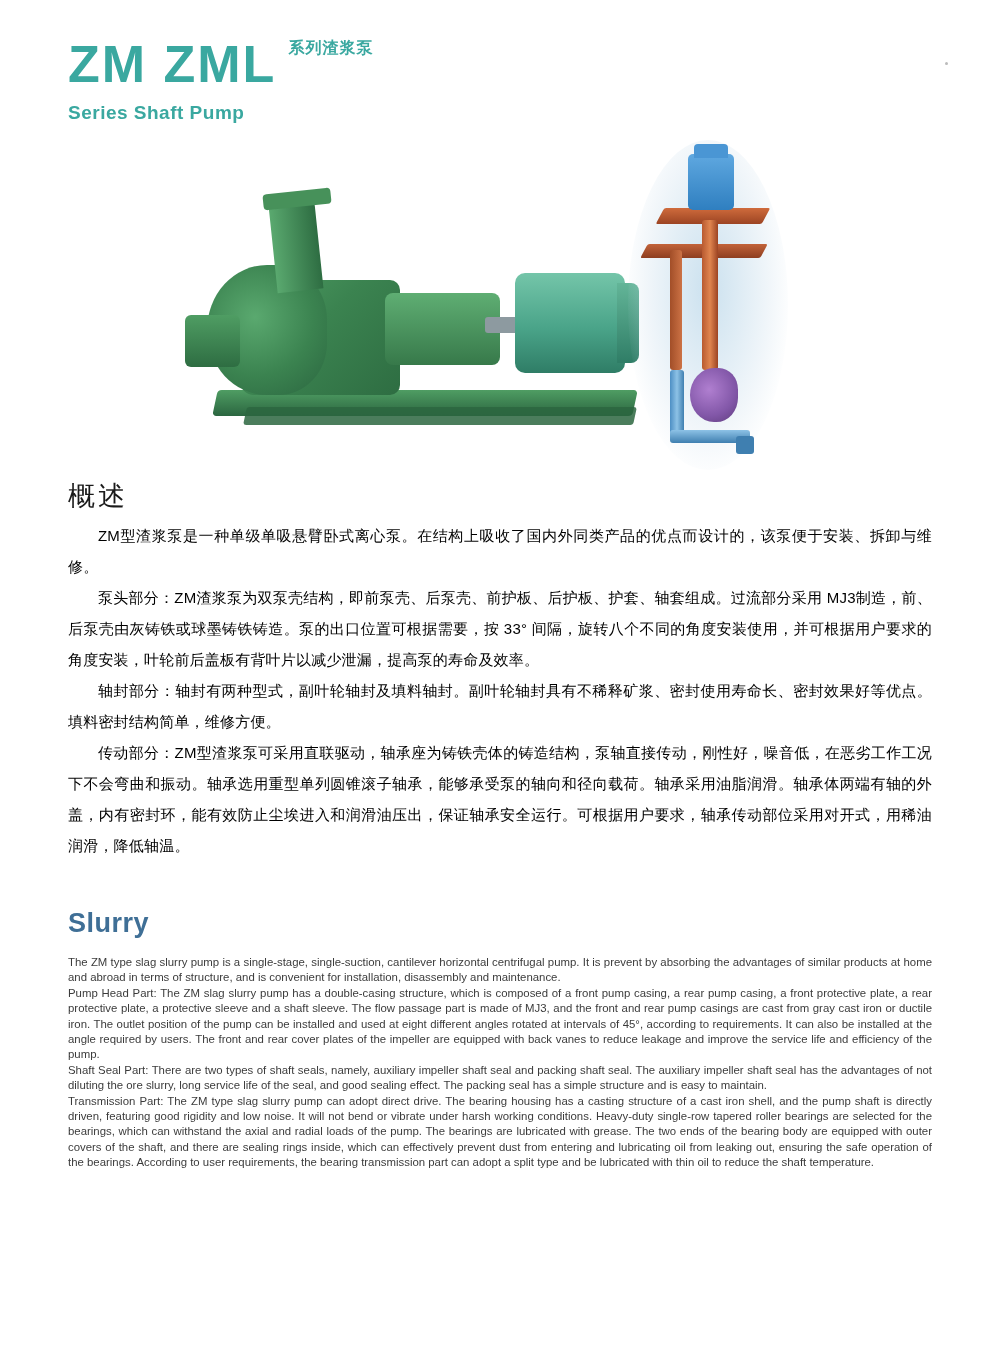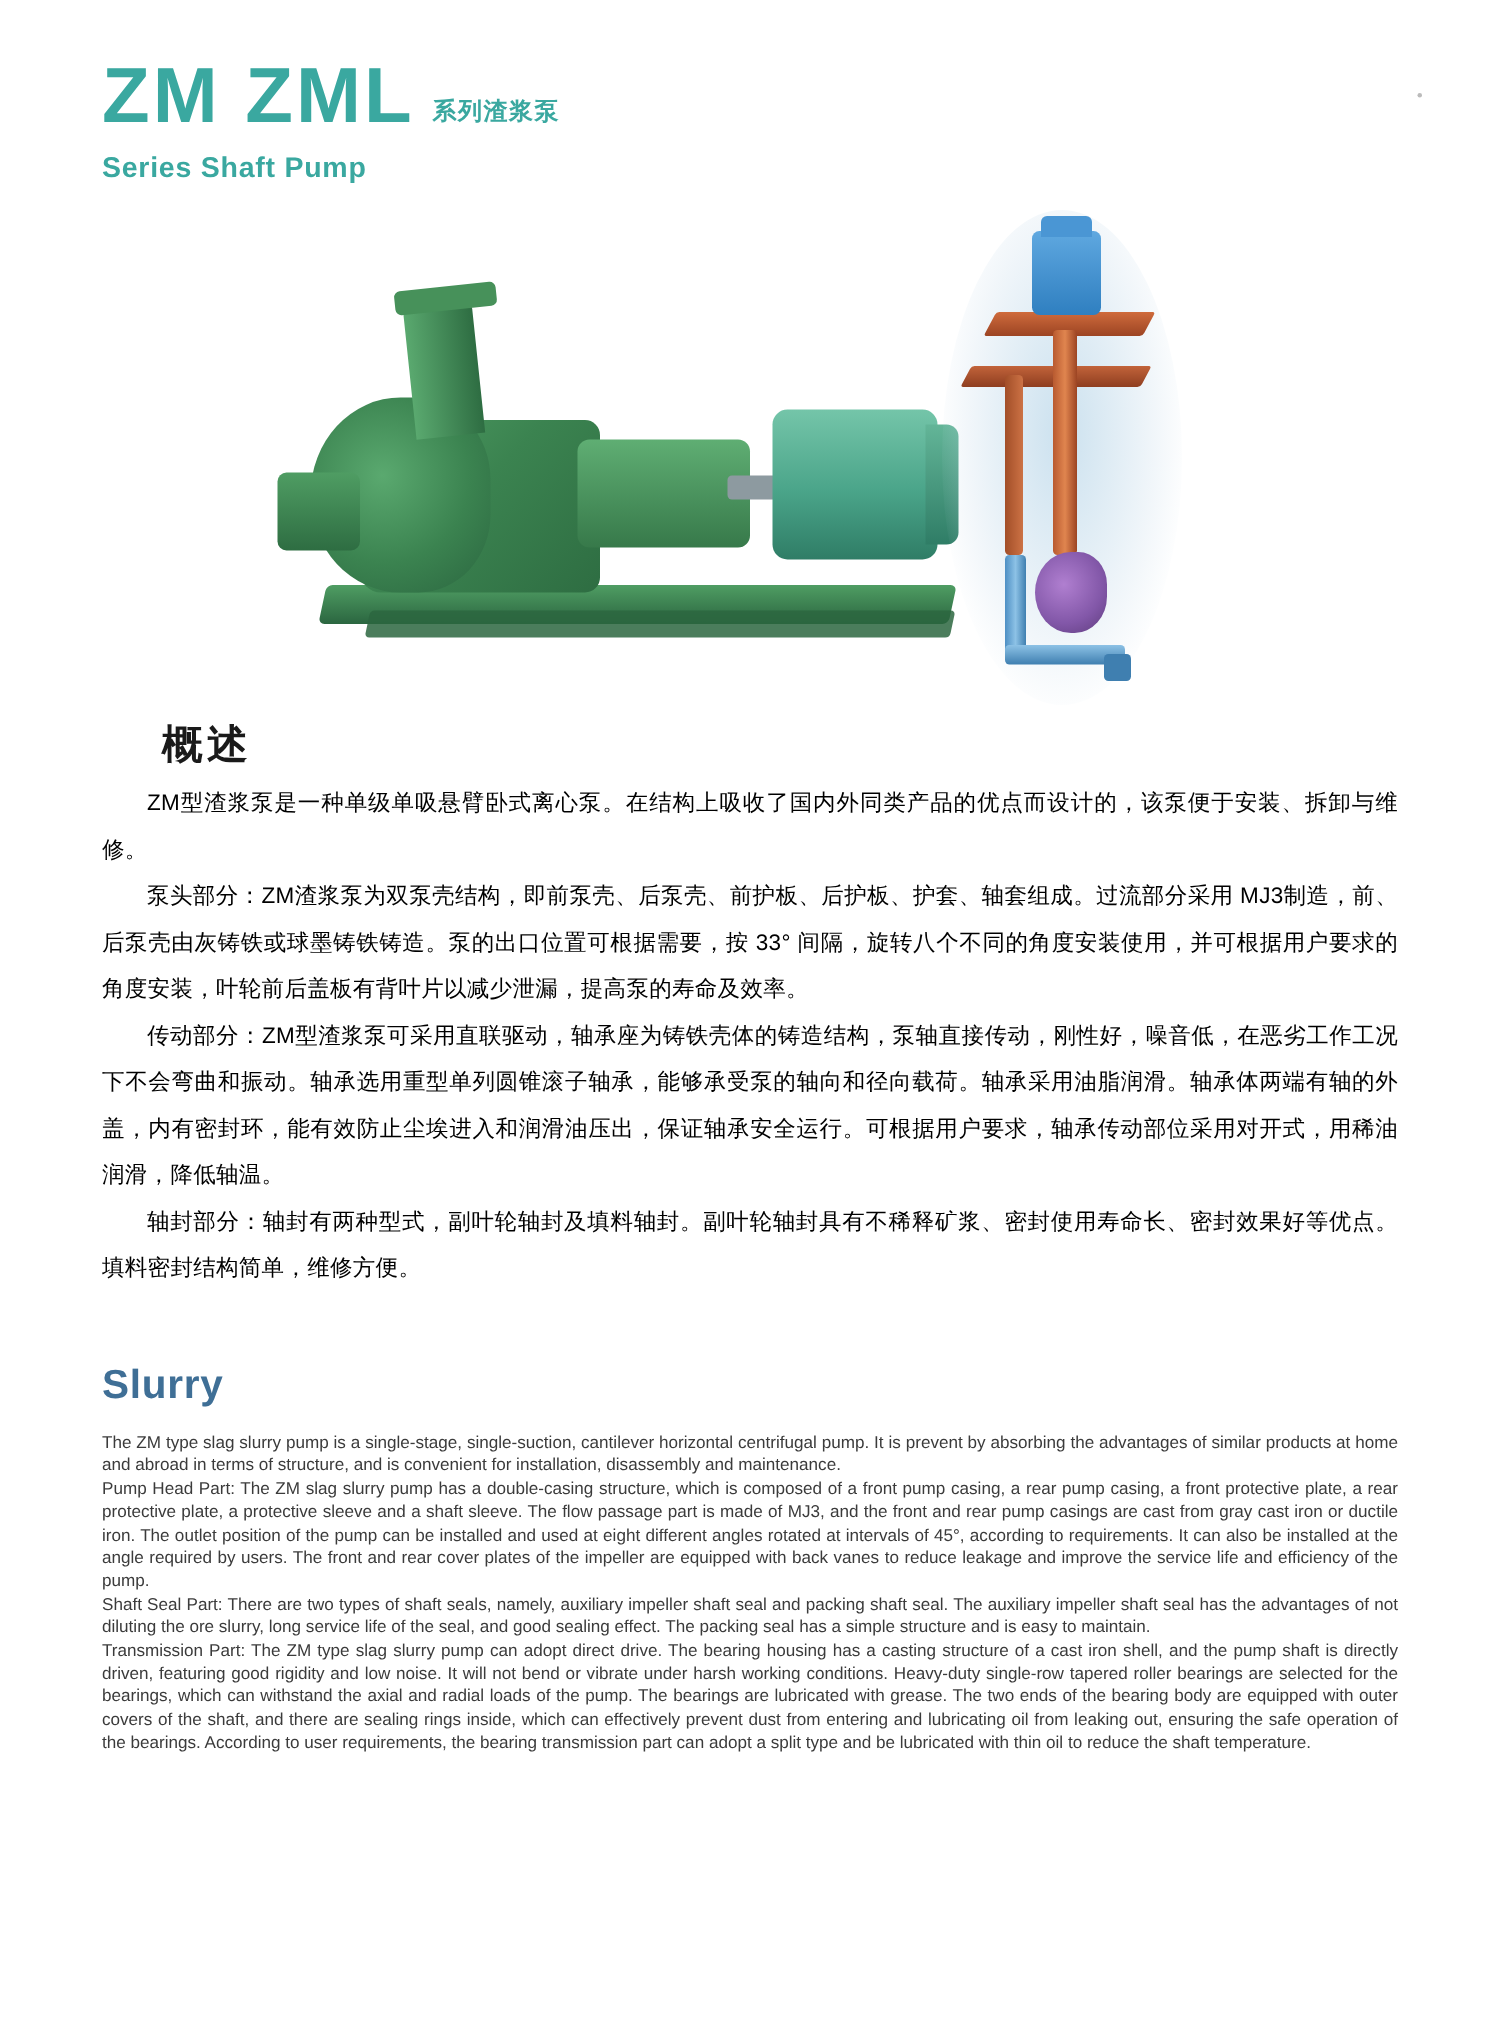--- a/index.html
+++ b/index.html
@@ -23,21 +23,20 @@
 
   
   .header {
     position: absolute;
     left: 68px;
     top: 38px;
     width: 880px;
   }
   .title-row {
     display: flex;
-    align-items: flex-end;
   }
   .title-main {
     font-size: 52px;
     font-weight: bold;
     color: #3aa8a0;
     letter-spacing: 2px;
     line-height: 1;
     font-family: "Liberation Sans", sans-serif;
   }
   .title-cn {
@@ -295,24 +294,23 @@
     height: 18px;
     background: #3f7fb0;
     border-radius: 3px;
   }
 
   
   .h-cn {
     position: absolute;
     left: 68px;
     font-size: 27px;
-    font-weight: bold;
+    font-weight: normal;
     color: #1a1a1a;
     letter-spacing: 3px;
-    margin-left: 40px;
   }
   .h-en {
     position: absolute;
     left: 68px;
     font-size: 27px;
     font-weight: bold;
     color: #3f6f96;
     letter-spacing: 0.5px;
   }
 
@@ -392,22 +390,22 @@
       <div class="pv-foot"></div>
     </div>
 
   </div>
 
   <div class="h-cn" style="top:478px;">概述</div>
 
   <div class="cn-body">
     <p>ZM型渣浆泵是一种单级单吸悬臂卧式离心泵。在结构上吸收了国内外同类产品的优点而设计的，该泵便于安装、拆卸与维修。</p>
     <p>泵头部分：ZM渣浆泵为双泵壳结构，即前泵壳、后泵壳、前护板、后护板、护套、轴套组成。过流部分采用 MJ3制造，前、后泵壳由灰铸铁或球墨铸铁铸造。泵的出口位置可根据需要，按 33° 间隔，旋转八个不同的角度安装使用，并可根据用户要求的角度安装，叶轮前后盖板有背叶片以减少泄漏，提高泵的寿命及效率。</p>
+    <p>轴封部分：轴封有两种型式，副叶轮轴封及填料轴封。副叶轮轴封具有不稀释矿浆、密封使用寿命长、密封效果好等优点。填料密封结构简单，维修方便。</p>
     <p>传动部分：ZM型渣浆泵可采用直联驱动，轴承座为铸铁壳体的铸造结构，泵轴直接传动，刚性好，噪音低，在恶劣工作工况下不会弯曲和振动。轴承选用重型单列圆锥滚子轴承，能够承受泵的轴向和径向载荷。轴承采用油脂润滑。轴承体两端有轴的外盖，内有密封环，能有效防止尘埃进入和润滑油压出，保证轴承安全运行。可根据用户要求，轴承传动部位采用对开式，用稀油润滑，降低轴温。</p>
-    <p>轴封部分：轴封有两种型式，副叶轮轴封及填料轴封。副叶轮轴封具有不稀释矿浆、密封使用寿命长、密封效果好等优点。填料密封结构简单，维修方便。</p>
   </div>
 
   <div class="h-en" style="top:908px;">Slurry</div>
 
   <div class="en-body">
     <p>The ZM type slag slurry pump is a single-stage, single-suction, cantilever horizontal centrifugal pump. It is prevent by absorbing the advantages of similar products at home and abroad in terms of structure, and is convenient for installation, disassembly and maintenance.</p>
     <p>Pump Head Part: The ZM slag slurry pump has a double-casing structure, which is composed of a front pump casing, a rear pump casing, a front protective plate, a rear protective plate, a protective sleeve and a shaft sleeve. The flow passage part is made of MJ3, and the front and rear pump casings are cast from gray cast iron or ductile iron. The outlet position of the pump can be installed and used at eight different angles rotated at intervals of 45°, according to requirements. It can also be installed at the angle required by users. The front and rear cover plates of the impeller are equipped with back vanes to reduce leakage and improve the service life and efficiency of the pump.</p>
     <p>Shaft Seal Part: There are two types of shaft seals, namely, auxiliary impeller shaft seal and packing shaft seal. The auxiliary impeller shaft seal has the advantages of not diluting the ore slurry, long service life of the seal, and good sealing effect. The packing seal has a simple structure and is easy to maintain.</p>
     <p>Transmission Part: The ZM type slag slurry pump can adopt direct drive. The bearing housing has a casting structure of a cast iron shell, and the pump shaft is directly driven, featuring good rigidity and low noise. It will not bend or vibrate under harsh working conditions. Heavy-duty single-row tapered roller bearings are selected for the bearings, which can withstand the axial and radial loads of the pump. The bearings are lubricated with grease. The two ends of the bearing body are equipped with outer covers of the shaft, and there are sealing rings inside, which can effectively prevent dust from entering and lubricating oil from leaking out, ensuring the safe operation of the bearings. According to user requirements, the bearing transmission part can adopt a split type and be lubricated with thin oil to reduce the shaft temperature.</p>
   </div>

